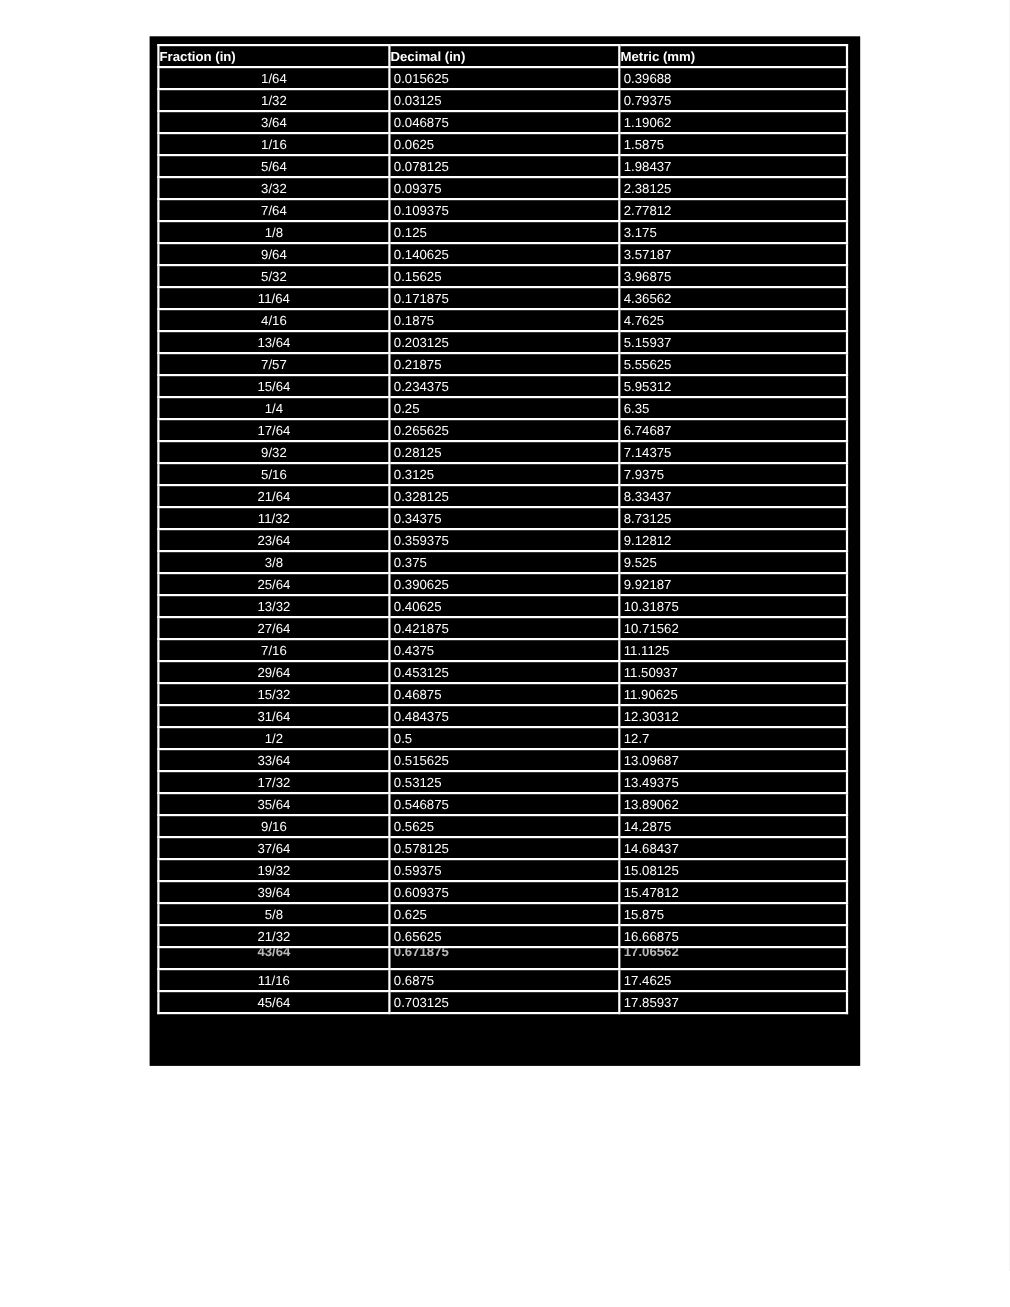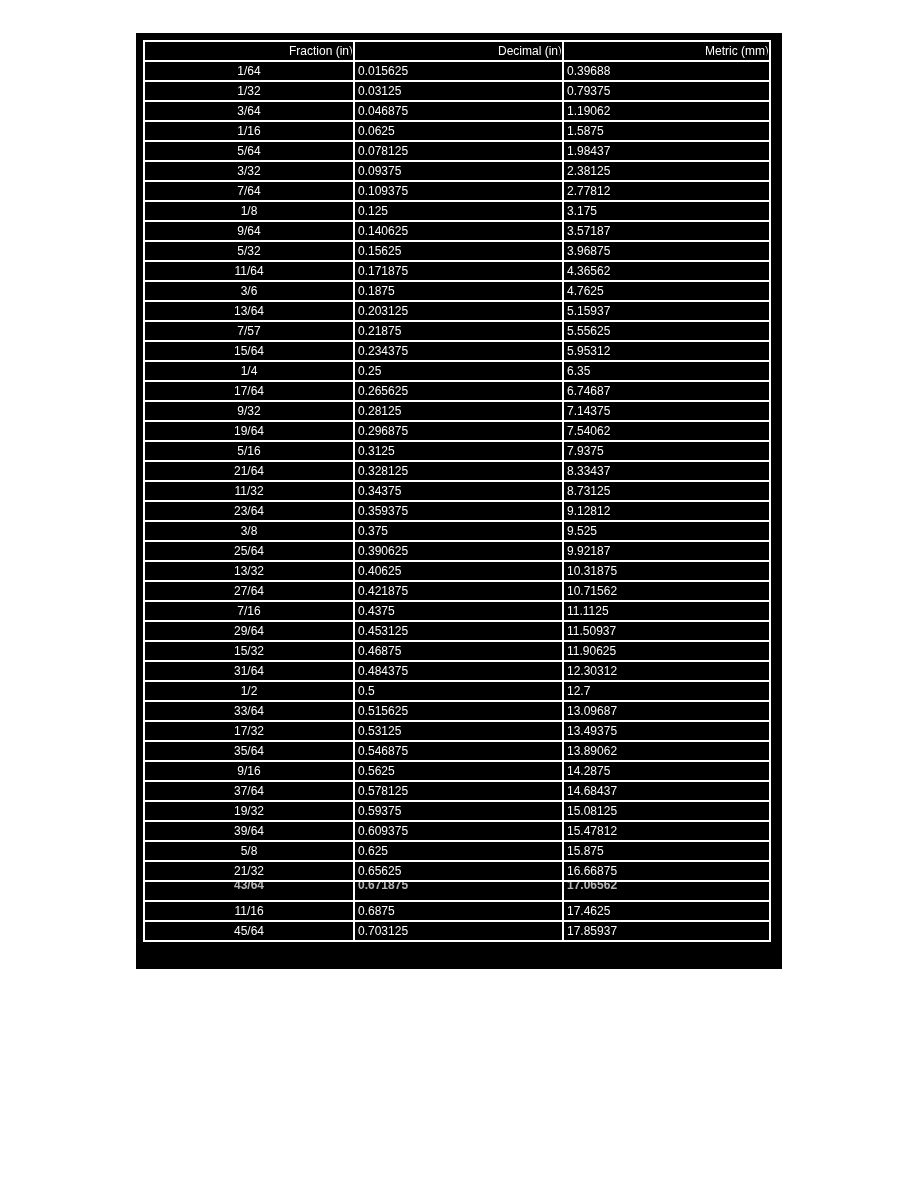--- a/index.html
+++ b/index.html
@@ -36,23 +36,22 @@
     height: 18px;
     line-height: 18px;
     padding: 0;
     font-size: 12px;
     color: #ffffff;
     overflow: hidden;
     white-space: nowrap;
     background: #000000;
   }
   th {
-    font-weight: 400;
-    text-align: right;
-    border-radius: 10px;
+    font-weight: 700;
+    text-align: left;
   }
   td:first-child { text-align: center; margin-left: 26px; }
   td:nth-child(2), td:nth-child(3) { text-align: left; }
   td:nth-child(2) .c, td:nth-child(3) .c { padding-left: 3px; }
   td .c { display: inline-block; }
   
   tr.clipped td { color: #b8b8b8; }
   tr.clipped td .c { transform: translateY(-6px); font-weight: bold; }
 </style>
 </head>
@@ -123,21 +122,21 @@
             <td><span class="c">5/32</span></td>
             <td><span class="c">0.15625</span></td>
             <td><span class="c">3.96875</span></td>
           </tr>
           <tr>
             <td><span class="c">11/64</span></td>
             <td><span class="c">0.171875</span></td>
             <td><span class="c">4.36562</span></td>
           </tr>
           <tr>
-            <td><span class="c">3/6</span></td>
+            <td><span class="c">4/16</span></td>
             <td><span class="c">0.1875</span></td>
             <td><span class="c">4.7625</span></td>
           </tr>
           <tr>
             <td><span class="c">13/64</span></td>
             <td><span class="c">0.203125</span></td>
             <td><span class="c">5.15937</span></td>
           </tr>
           <tr>
             <td><span class="c">7/57</span></td>
@@ -156,25 +155,20 @@
           </tr>
           <tr>
             <td><span class="c">17/64</span></td>
             <td><span class="c">0.265625</span></td>
             <td><span class="c">6.74687</span></td>
           </tr>
           <tr>
             <td><span class="c">9/32</span></td>
             <td><span class="c">0.28125</span></td>
             <td><span class="c">7.14375</span></td>
-          </tr>
-          <tr>
-            <td><span class="c">19/64</span></td>
-            <td><span class="c">0.296875</span></td>
-            <td><span class="c">7.54062</span></td>
           </tr>
           <tr>
             <td><span class="c">5/16</span></td>
             <td><span class="c">0.3125</span></td>
             <td><span class="c">7.9375</span></td>
           </tr>
           <tr>
             <td><span class="c">21/64</span></td>
             <td><span class="c">0.328125</span></td>
             <td><span class="c">8.33437</span></td>

